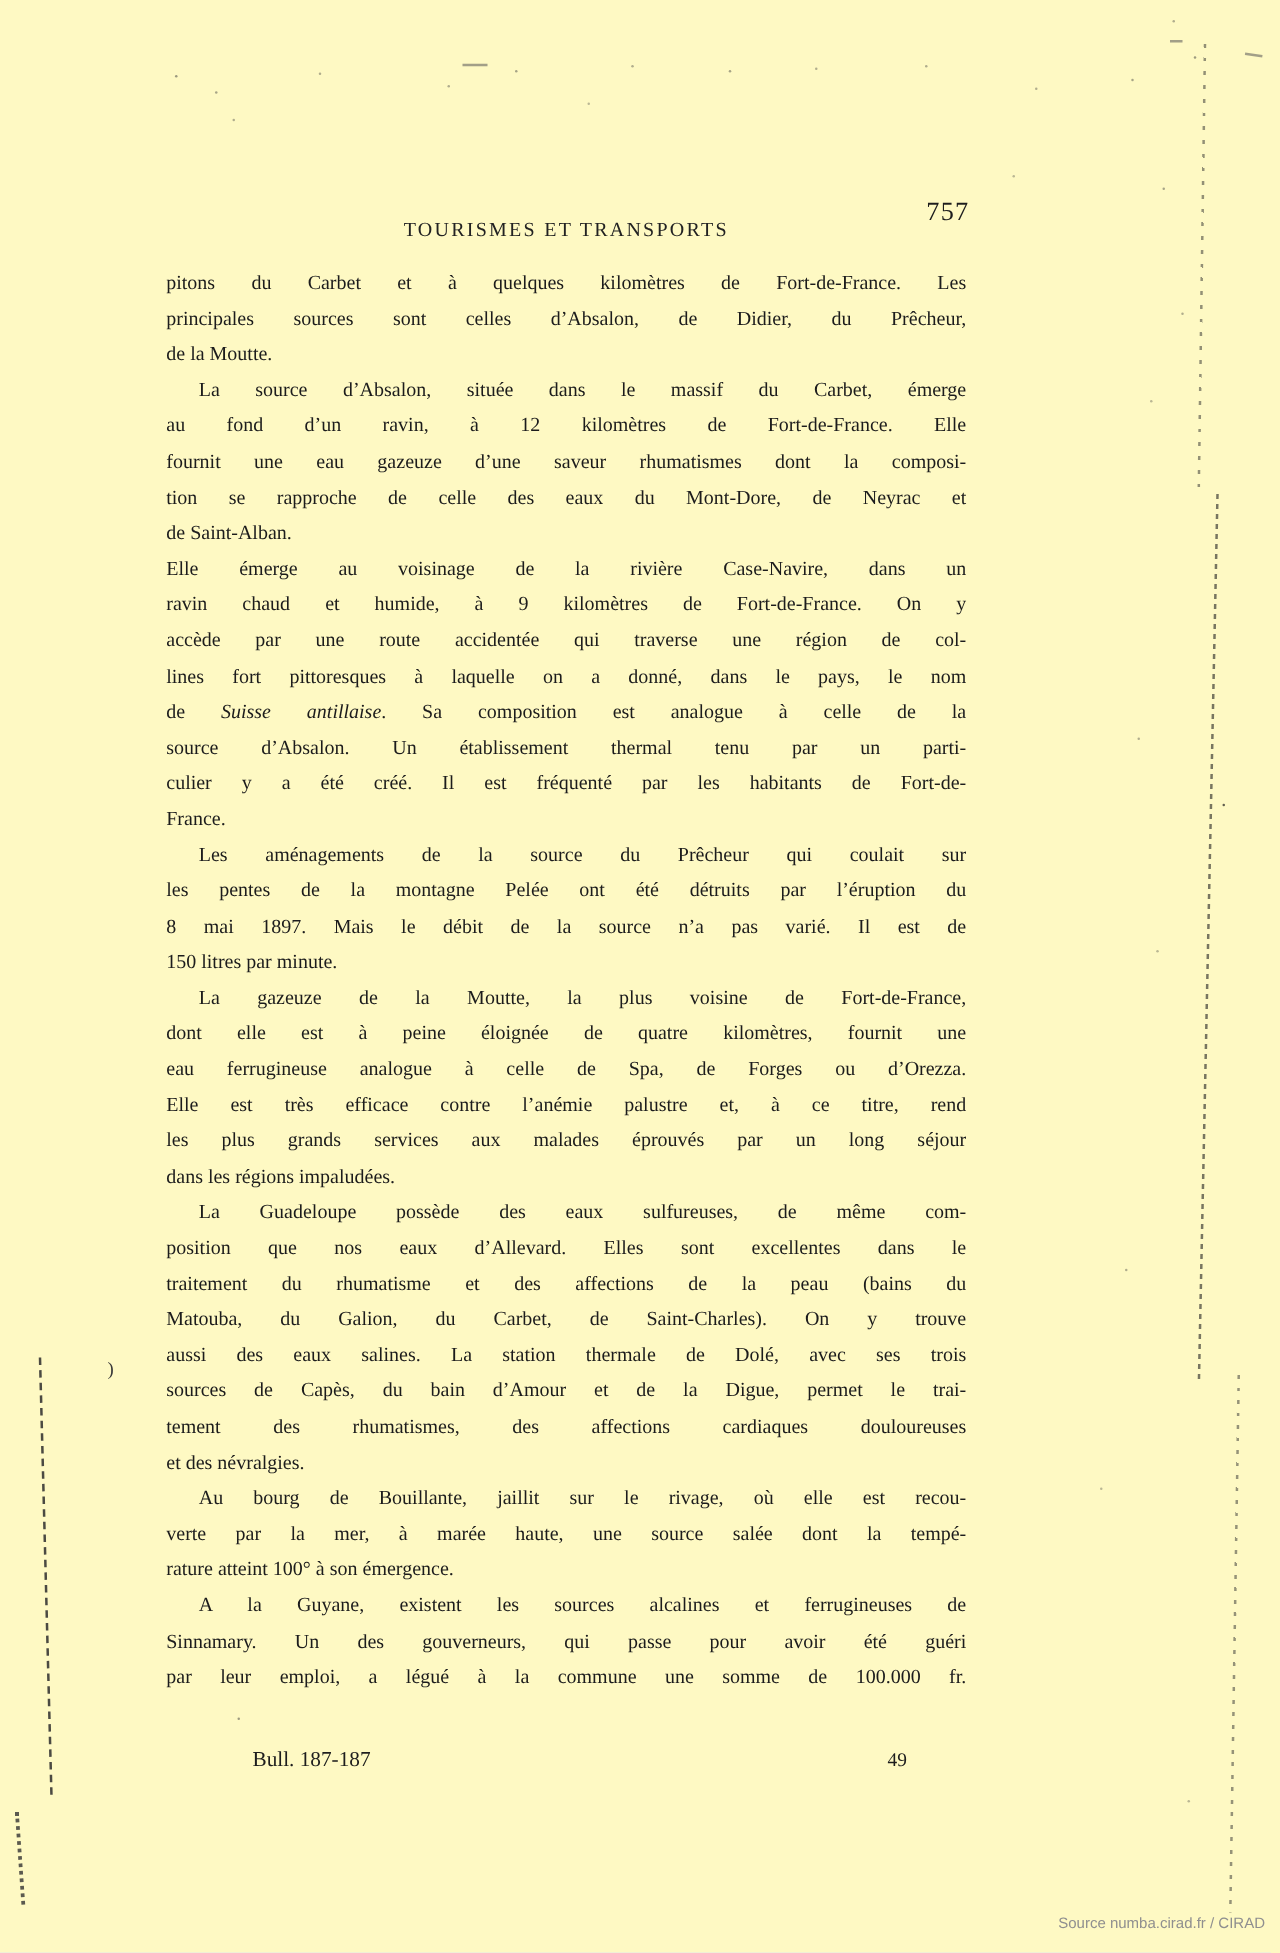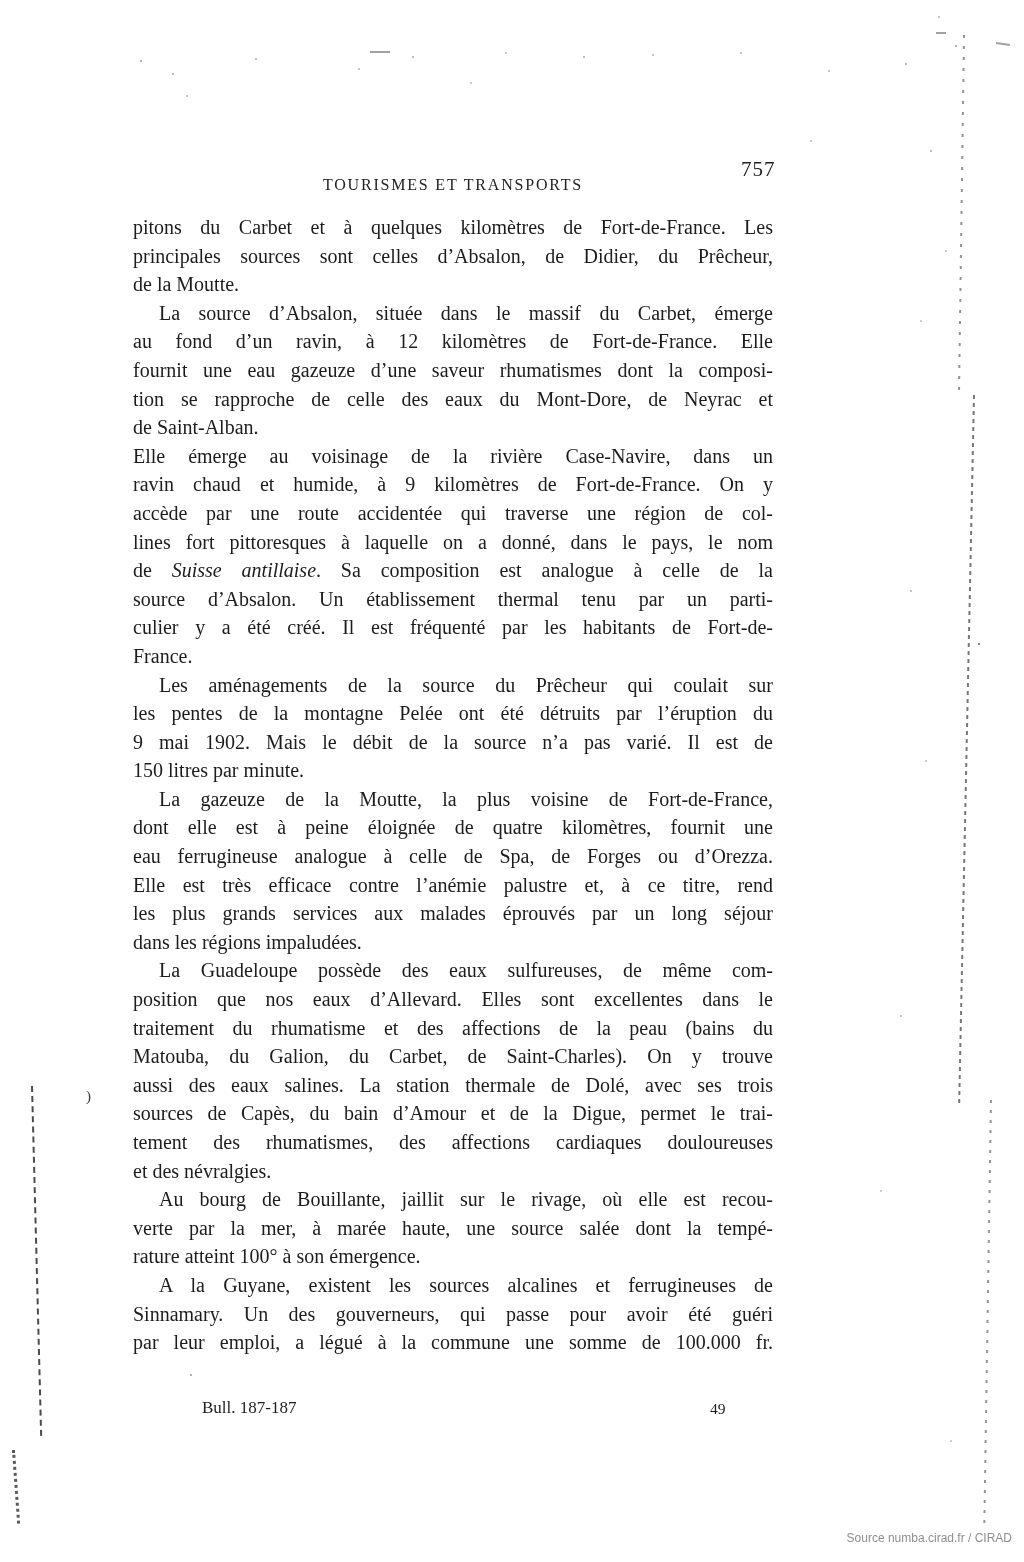--- a/index.html
+++ b/index.html
@@ -1,40 +1,40 @@
 <!DOCTYPE html>
 <html><head>
 <meta charset="utf-8">
 <style>
   html,body{margin:0;padding:0;background:#e8e8e8;}
   .page{
     position:relative;
     width:1024px;height:1562px;
-    background:#ffffff;
+    background:#fef9c3;
     overflow:hidden;
     font-family:"Liberation Serif", serif;
     color:#1d1d1d;
   }
   
   .running-title{
     position:absolute;left:133px;top:176px;width:640px;
     text-align:center;font-size:16px;letter-spacing:1.8px;
     color:#222;
   }
   .page-number{
     position:absolute;left:741px;top:157px;
     font-size:21px;color:#1d1d1d;letter-spacing:1px;
   }
   
   .body-text{
     position:absolute;left:133px;top:213px;width:640px;
   }
   .line{
     height:28.6px;line-height:28.6px;
-    font-size:20px;
+    font-size:16px;
     text-align:justify;text-align-last:justify;
     overflow:hidden;white-space:normal;
     color:#1c1c1c;
   }
   .line.left{text-align-last:left;}
   .line.indent{text-indent:26px;}
   .it{font-style:italic;}
   
   .footer-left{
     position:absolute;left:202px;top:1398px;
@@ -141,21 +141,21 @@
       <div class="line">Elle émerge au voisinage de la rivière Case-Navire, dans un</div>
       <div class="line">ravin chaud et humide, à 9 kilomètres de Fort-de-France. On y</div>
       <div class="line">accède par une route accidentée qui traverse une région de col-</div>
       <div class="line">lines fort pittoresques à laquelle on a donné, dans le pays, le nom</div>
       <div class="line"><span>de </span><span class="it">Suisse antillaise</span><span>. Sa composition est analogue à celle de la</span></div>
       <div class="line">source d’Absalon. Un établissement thermal tenu par un parti-</div>
       <div class="line">culier y a été créé. Il est fréquenté par les habitants de Fort-de-</div>
       <div class="line left">France.</div>
       <div class="line indent">Les aménagements de la source du Prêcheur qui coulait sur</div>
       <div class="line">les pentes de la montagne Pelée ont été détruits par l’éruption du</div>
-      <div class="line">9 mai 1902. Mais le débit de la source n’a pas varié. Il est de</div>
+      <div class="line">8 mai 1897. Mais le débit de la source n’a pas varié. Il est de</div>
       <div class="line left">150 litres par minute.</div>
       <div class="line indent">La gazeuze de la Moutte, la plus voisine de Fort-de-France,</div>
       <div class="line">dont elle est à peine éloignée de quatre kilomètres, fournit une</div>
       <div class="line">eau ferrugineuse analogue à celle de Spa, de Forges ou d’Orezza.</div>
       <div class="line">Elle est très efficace contre l’anémie palustre et, à ce titre, rend</div>
       <div class="line">les plus grands services aux malades éprouvés par un long séjour</div>
       <div class="line left">dans les régions impaludées.</div>
       <div class="line indent">La Guadeloupe possède des eaux sulfureuses, de même com-</div>
       <div class="line">position que nos eaux d’Allevard. Elles sont excellentes dans le</div>
       <div class="line">traitement du rhumatisme et des affections de la peau (bains du</div>

